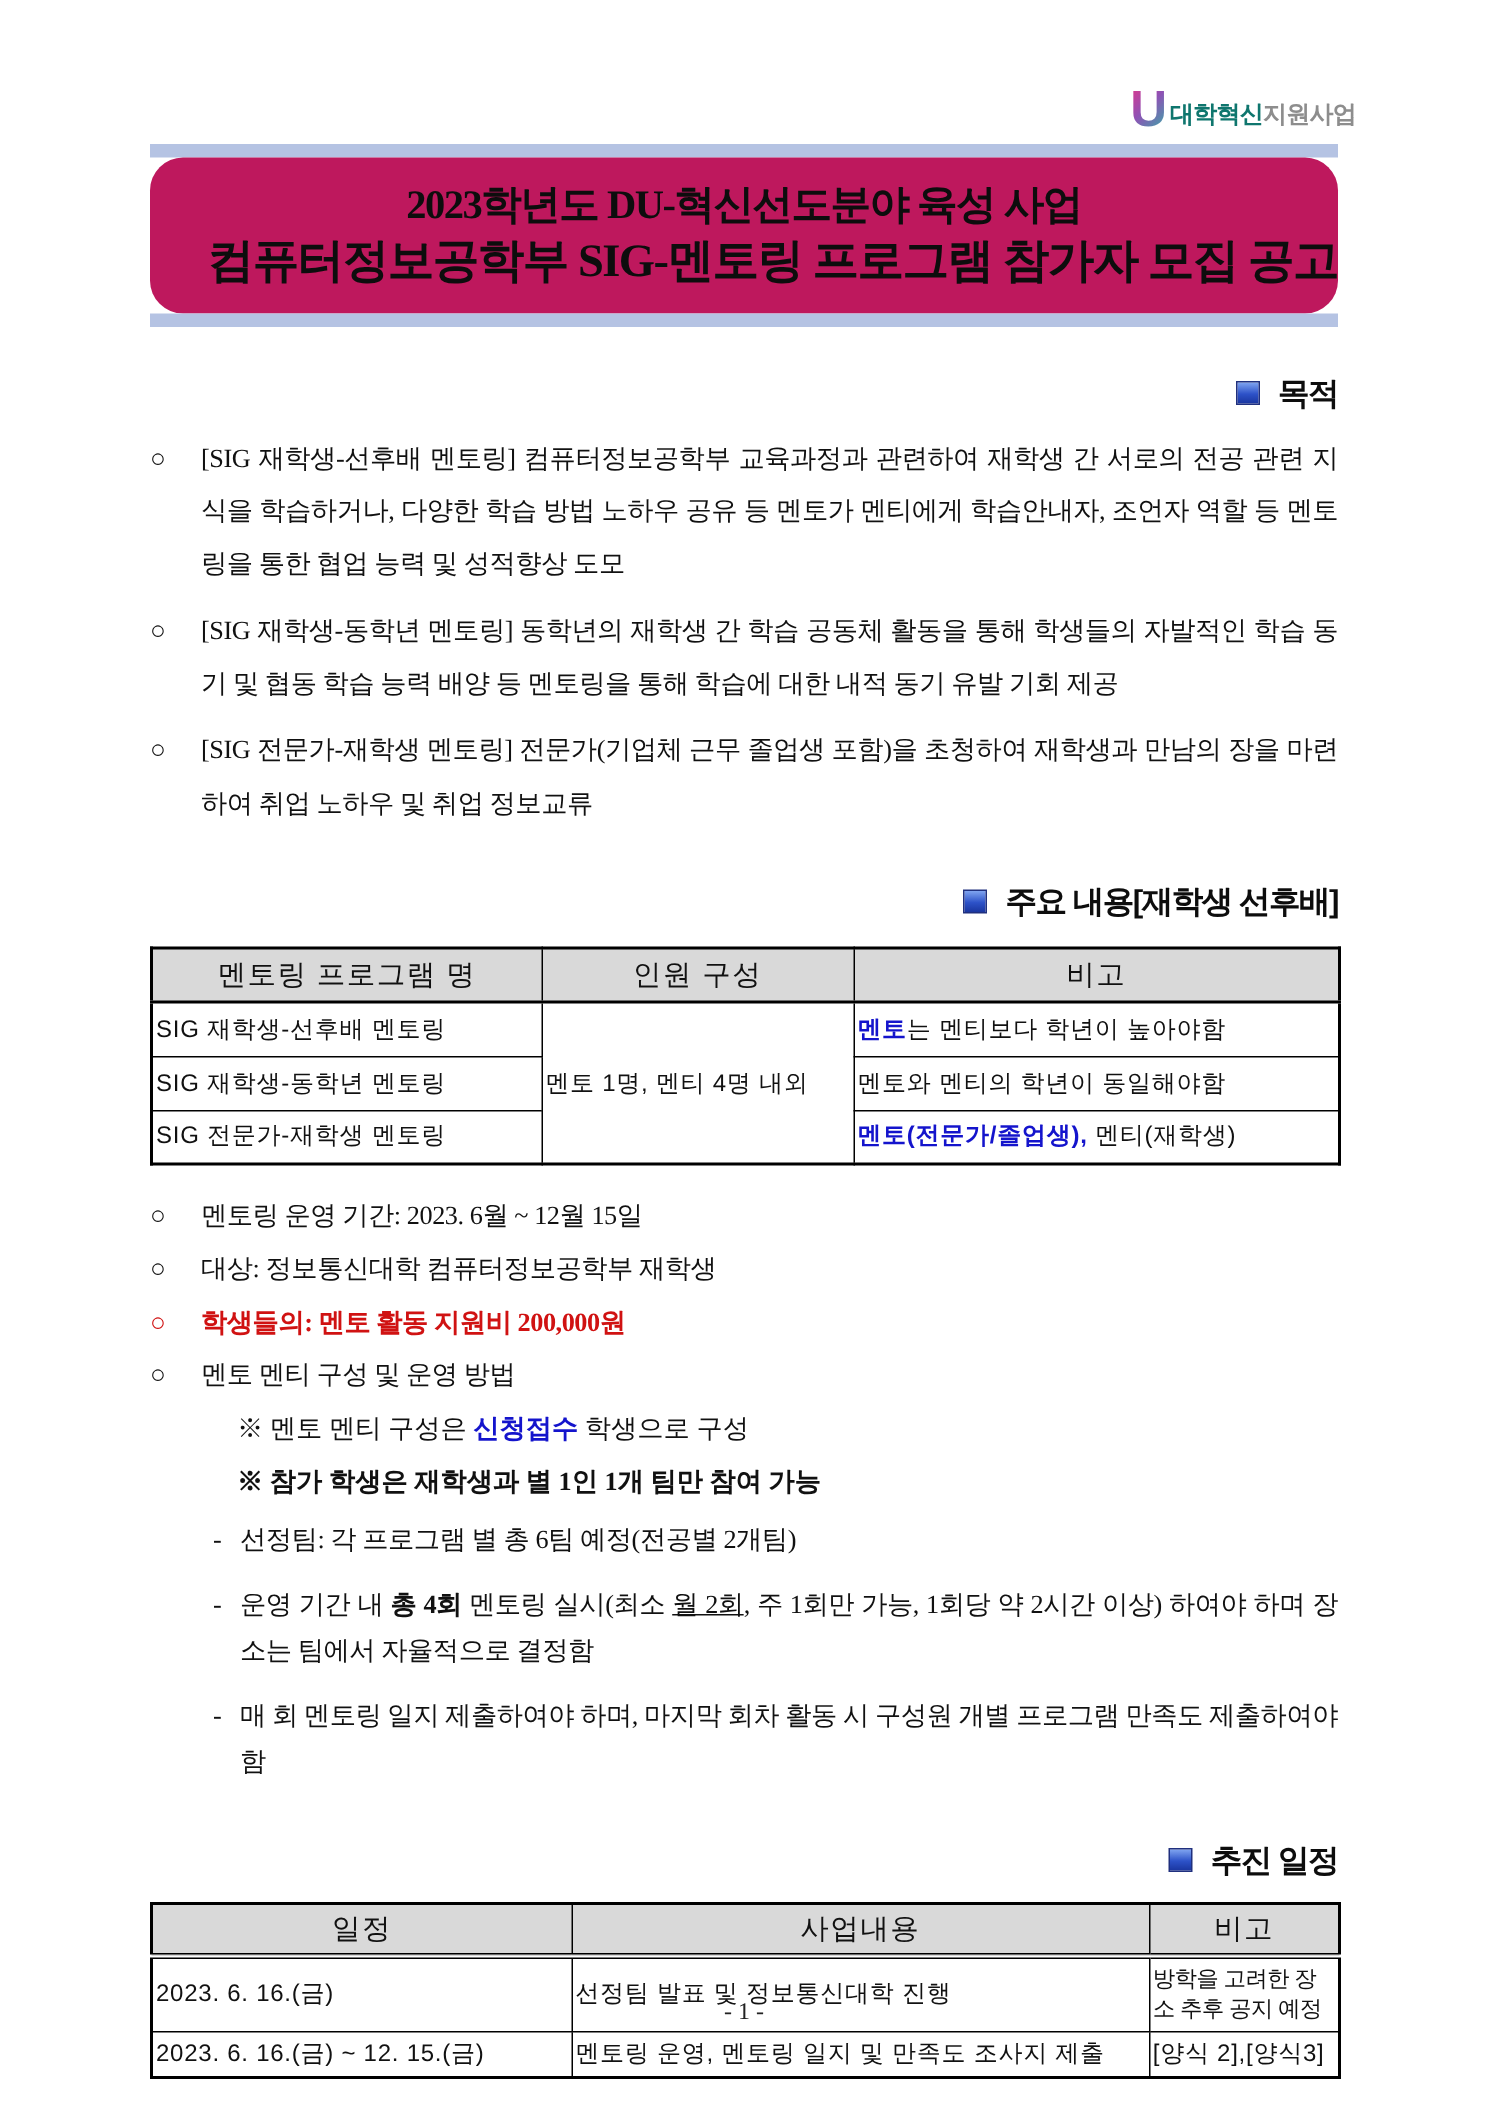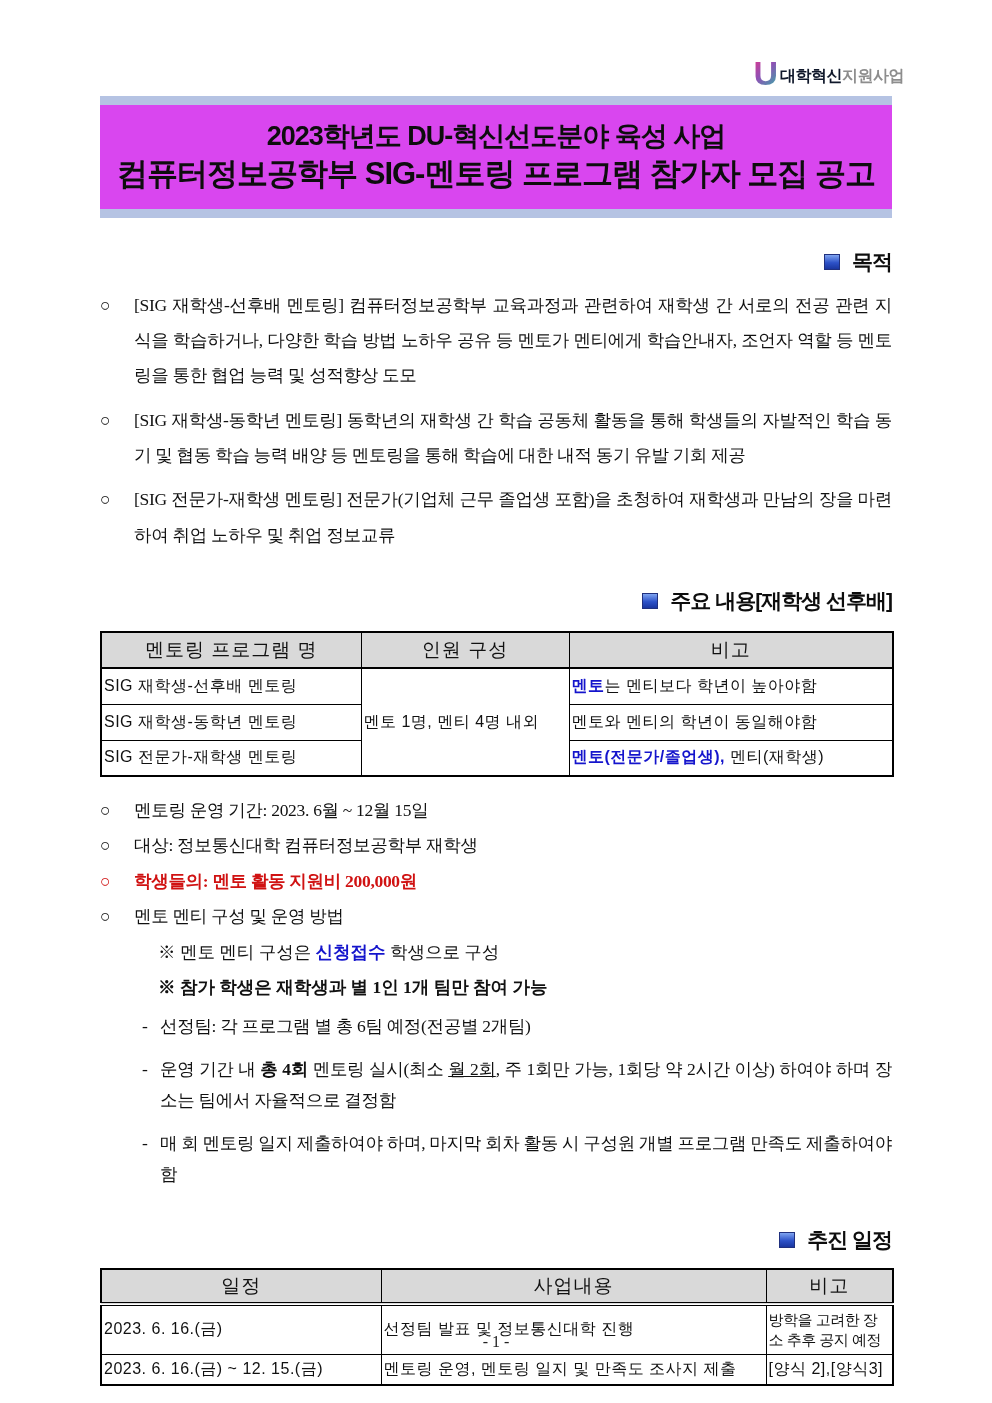--- a/index.html
+++ b/index.html
@@ -25,37 +25,38 @@
     color: #b03a92;
   }
   @supports (-webkit-background-clip: text) {
     .logo-u {
       background: linear-gradient(135deg, #e0368c 0%, #8e52b5 45%, #2fb3a6 100%);
       -webkit-background-clip: text;
       -webkit-text-fill-color: transparent;
     }
   }
   .logo-text { font-size: 16px; letter-spacing: -0.5px; padding-bottom: 2px; }
-  .logo-text .brand-red { color: #0f172a; font-weight: bold; font-family: Liberation Serif, serif; }
+  .logo-text .brand-red { color: #0f766e; font-weight: bold; font-family: Liberation Serif, serif; }
   .logo-text .brand-gray { color: #8d8d8d; font-weight: bold; }
 
   
   .title-wrap { padding-top: 96px; }
   .title-bar { height: 9px; background: #b5c3e3; }
   .title-box {
-    background: #d946ef;
+    background: #be185d;
     text-align: center;
     padding: 13px 0 14px 0;
-    font-family: Liberation Sans, sans-serif;
+    font-family: Liberation Serif, serif;
     font-weight: 800;
     letter-spacing: -1px;
     color: #0d0d0d;
+    border-radius: 22px;
   }
   .title-line1 { font-size: 27px; line-height: 1.35; }
-  .title-line2 { font-size: 31px; line-height: 1.3; }
+  .title-line2 { font-size: 31px; line-height: 1.3; text-align: right; }
 
   
   .section-heading {
     display: flex; align-items: center; gap: 12px;
     font-family: "Liberation Sans", sans-serif;
     font-weight: 800; font-size: 21px; letter-spacing: -1px;
     color: #0d0d0d;
     justify-content: flex-end;
   }
   .blue-square {

